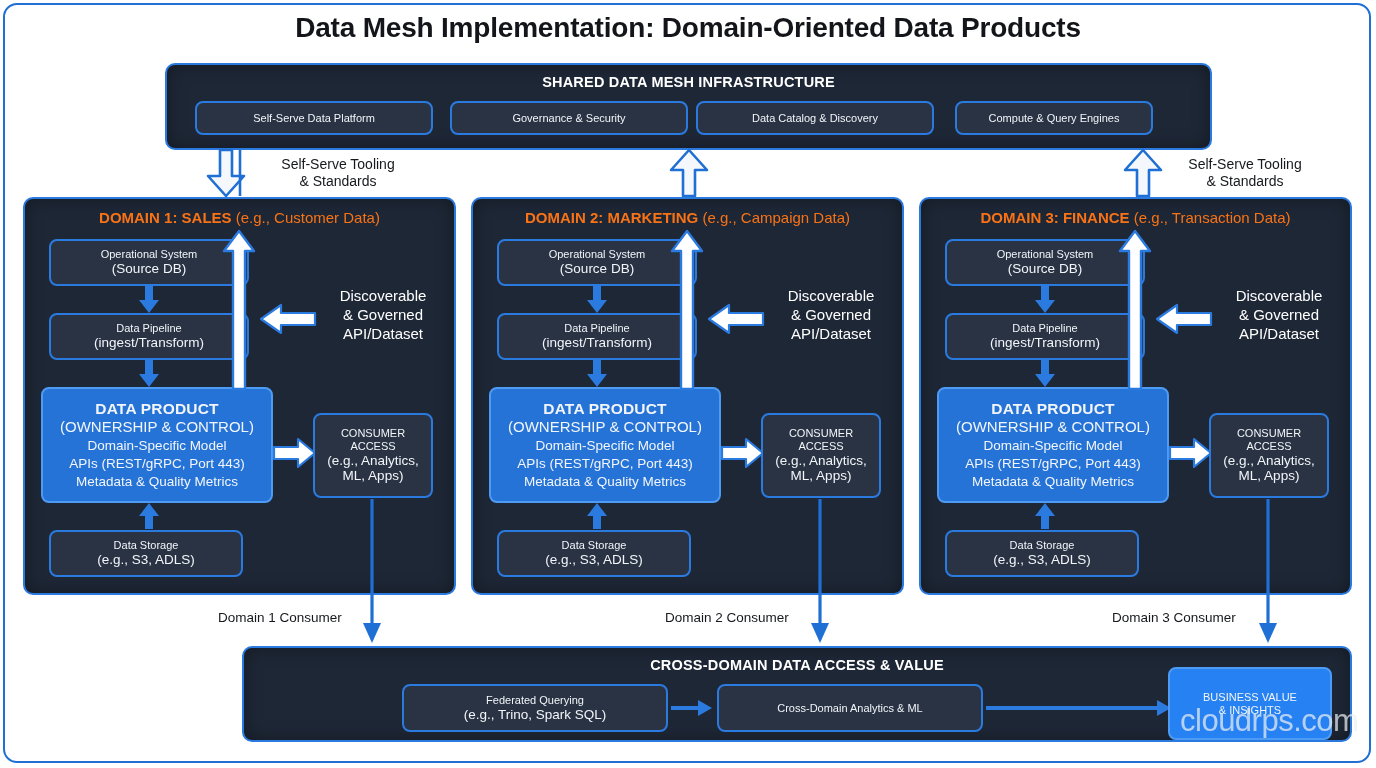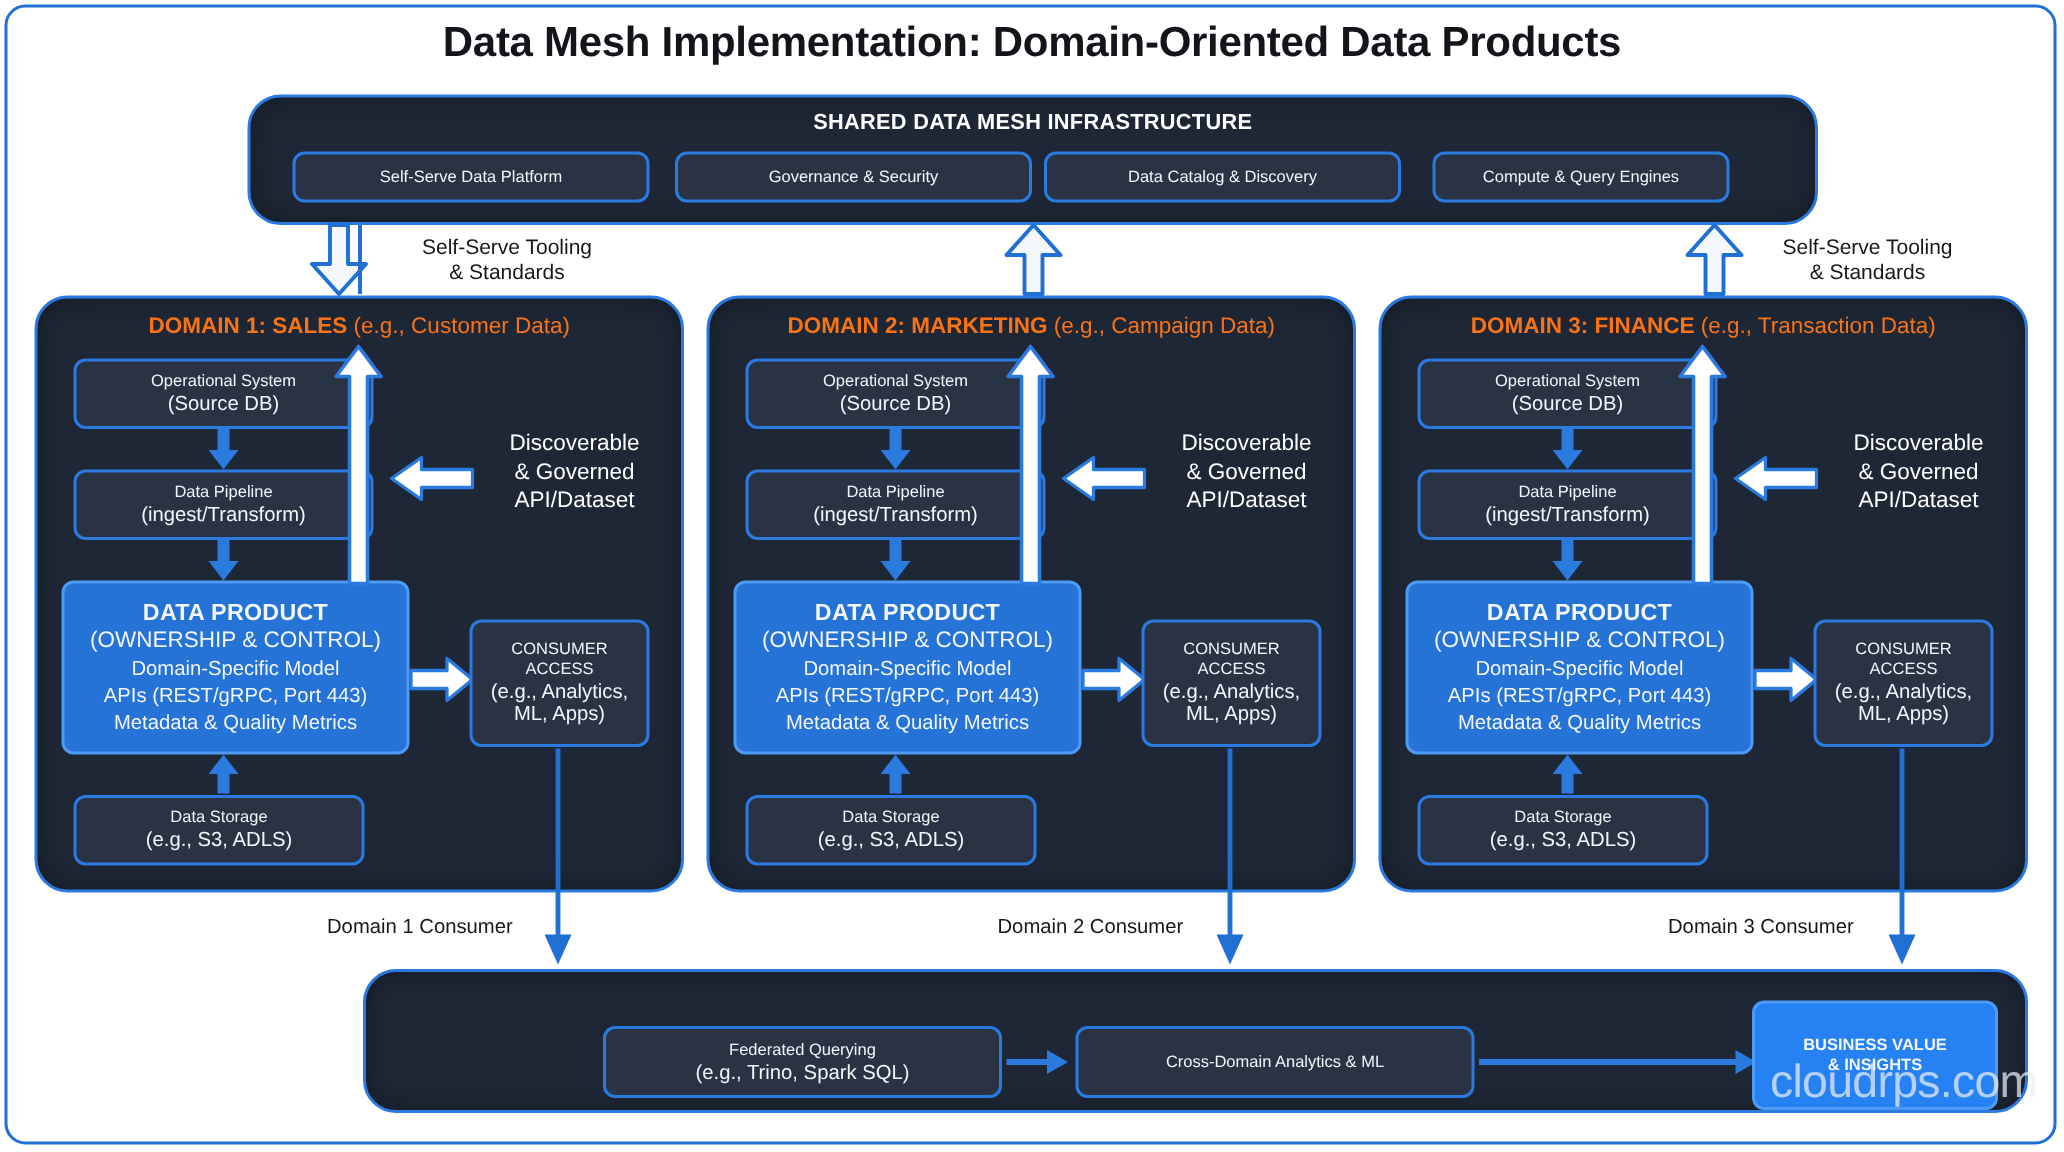--- a/index.html
+++ b/index.html
@@ -14,39 +14,39 @@
     border:2.5px solid #1f6fd4; border-radius:14px; background:#ffffff;
   }
   .title{
     position:absolute; left:0; top:12px; width:1376px; text-align:center;
     font-size:28px; font-weight:bold; color:#13151a; letter-spacing:-0.2px;
   }
 
   
   .panel{
     position:absolute; background:#1e2736;
-    border:2.5px solid #2b7ae0; border-radius:22px;
+    border:2.5px solid #2b7ae0; border-radius:10px;
     box-shadow:inset 0 0 18px rgba(0,0,0,.35);
   }
   .panel-title{
     position:absolute; left:0; top:9px; width:100%; text-align:center;
     font-size:14.5px; font-weight:bold; color:#ffffff; letter-spacing:.2px;
   }
   .box{
     position:absolute; background:#293344;
     border:2px solid #2b7ae0; border-radius:8px;
     display:flex; flex-direction:column; align-items:center; justify-content:center;
     text-align:center; color:#f2f5f9; line-height:1.18;
   }
   .box .l1{ font-size:11px; }
   .box .l2{ font-size:13.5px; }
 
   
   .box.accent{ background:#2573d6; border-color:#4d9bf5; }
-  .box.bright{ background:#2681f2; border-color:#4d9bf5;font-weight:bold; }
+  .box.bright{ background:#2681f2; border-color:#4d9bf5; }
 
   
   .dom-head{
     position:absolute; top:10px; left:0; width:100%; text-align:center;
     font-size:15px; color:#f97316;
   }
   .dom-head b{ font-weight:bold; }
   .dom-head span{ font-weight:normal; }
 
   
@@ -363,20 +363,21 @@
     <line x1="10" y1="0" x2="10" y2="126" stroke="#1f6fd4" stroke-width="3.2"></line>
     <polygon points="10,144 1,124 19,124" fill="#1f6fd4"></polygon>
   </svg>
 </div>
 
 <div class="consumer-label" style="left:218px; top:610px;">Domain 1 Consumer</div>
 <div class="consumer-label" style="left:665px; top:610px;">Domain 2 Consumer</div>
 <div class="consumer-label" style="left:1112px; top:610px;">Domain 3 Consumer</div>
 
 <div class="panel" style="left:242px; top:646px; width:1110px; height:96px;">
+  <div class="panel-title">CROSS-DOMAIN DATA ACCESS &amp; VALUE</div>
 
   <div class="box" style="left:158px; top:36px; width:266px; height:48px;">
     <span class="l1">Federated Querying</span>
     <span class="l2">(e.g., Trino, Spark SQL)</span>
   </div>
 
   <div class="arw" style="left:427px; top:51px;">
     <svg width="42" height="18" viewBox="0 0 42 18">
       <line x1="0" y1="9" x2="30" y2="9" stroke="#2b7ae0" stroke-width="4"></line>
       <polygon points="41,9 27,1 27,17" fill="#2b7ae0"></polygon>

